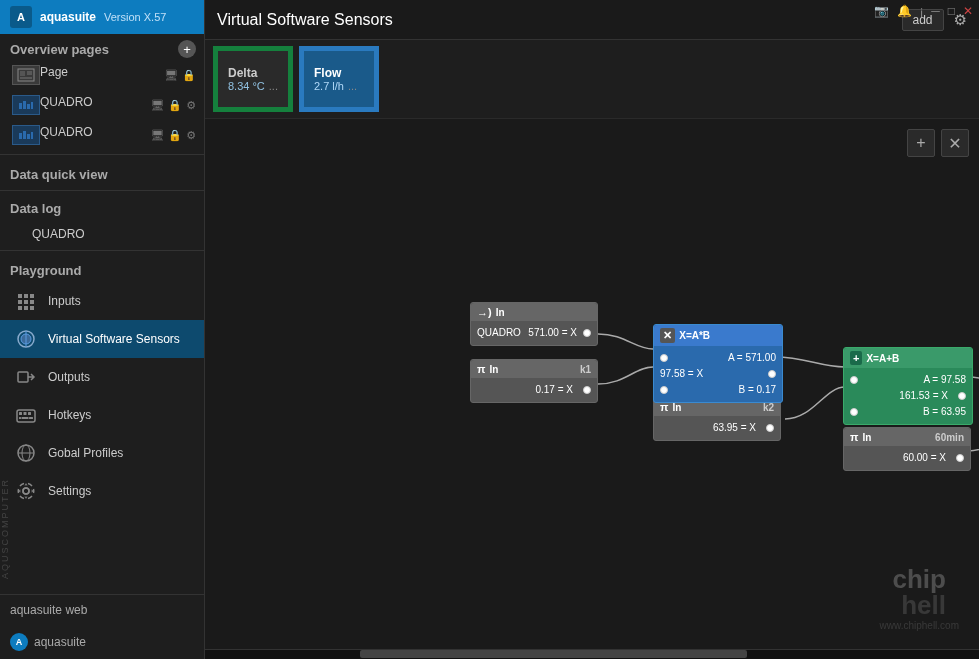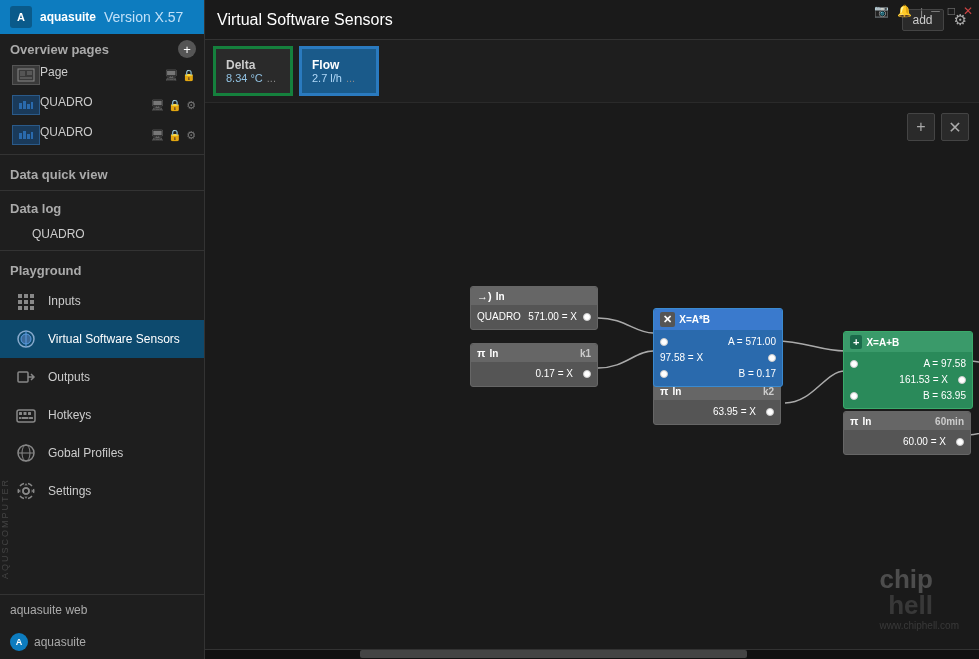--- a/index.html
+++ b/index.html
@@ -31,21 +31,21 @@
       display: flex;
       align-items: center;
       gap: 8px;
       font-size: 12px;
       font-weight: bold;
       color: #fff;
     }
 
     .sidebar-header .version {
       font-weight: normal;
-      font-size: 14px;
+      font-size: 11px;
       color: #c0e0f8;
     }
 
     .sidebar-section-label {
       font-size: 13px;
       color: #aaa;
       padding: 8px 10px 4px 10px;
       font-weight: 600;
     }
 
@@ -202,22 +202,22 @@
     .sensor-tabs {
       display: flex;
       background: #1e1e1e;
       padding: 6px 8px;
       gap: 6px;
       border-bottom: 1px solid #2a2a2a;
     }
 
     .sensor-tab {
       background: #2a2a2a;
-      border: 3px solid #15803d;
-      padding: 9px 10px;
+      border: 5px solid #15803d;
+      padding: 15px 10px;
       font-size: 11px;
       color: #ccc;
       cursor: pointer;
       min-width: 80px;
     }
 
     .sensor-tab.active {
       background: #1a5a8a;
       border-color: #2a7abf;
       color: #fff;
@@ -375,21 +375,21 @@
     }
 
     
     .watermark {
       position: absolute;
       bottom: 18px;
       right: 20px;
       opacity: 0.4;
       display: flex;
       flex-direction: column;
-      align-items: flex-start;
+      align-items: center;
     }
 
     .watermark-logo {
       display: flex;
       gap: 2px;
       margin-bottom: 2px;
     }
 
     
     .aqua-vertical {

